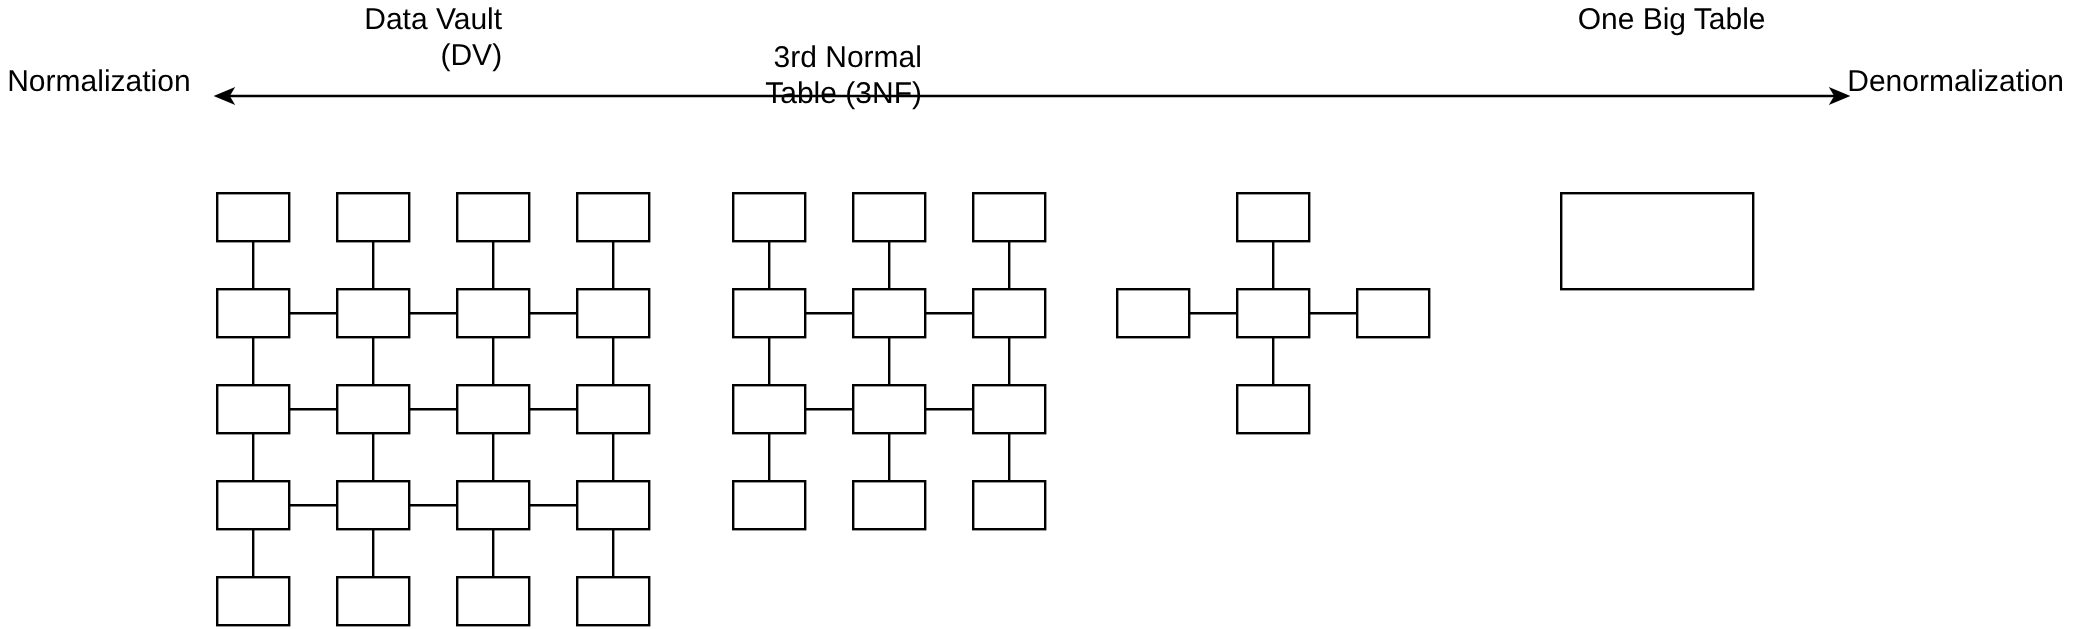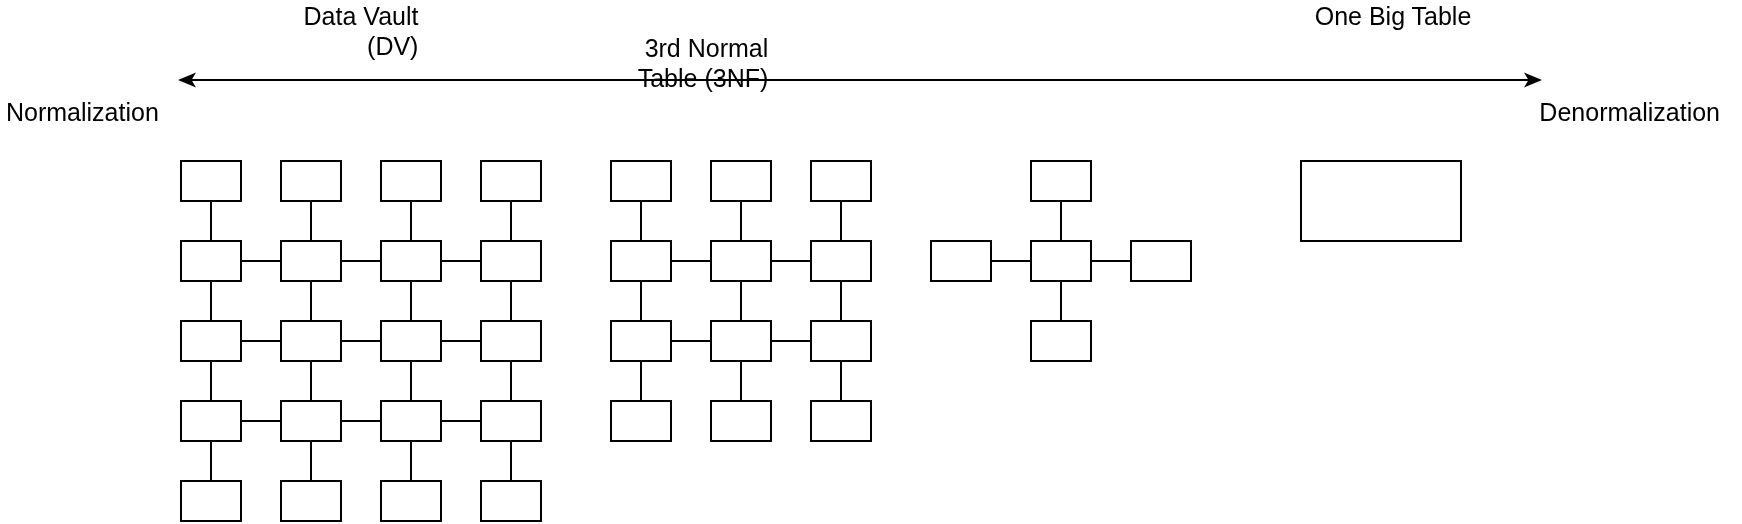--- a/index.html
+++ b/index.html
@@ -21,21 +21,20 @@
     font-size: 25px;
     line-height: 30px;
     white-space: nowrap;
   }
   .axis-label {
     position: absolute;
     top: 53px;
     font-size: 25px;
     line-height: 30px;
     white-space: nowrap;
-    margin-top: 44px;
   }
   .axis-label.left { left: 6px; }
   .axis-label.right { right: 22px; }
 </style>
 </head>
 <body>
 
 <div class="canvas">
 
   <div class="axis-label left">Normalization</div>

